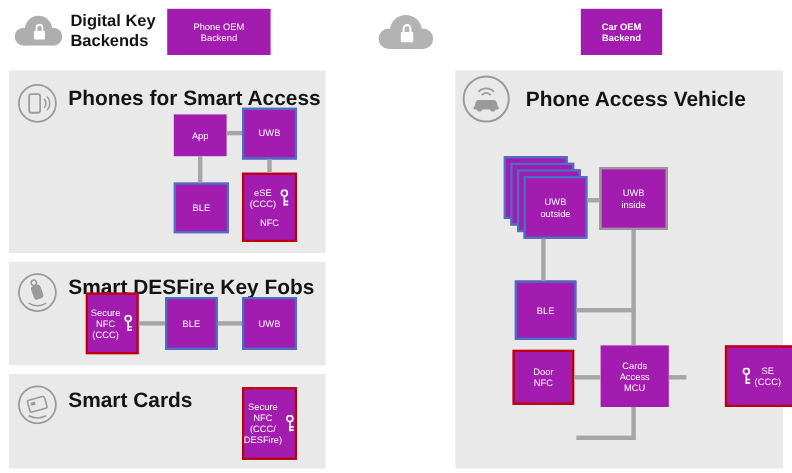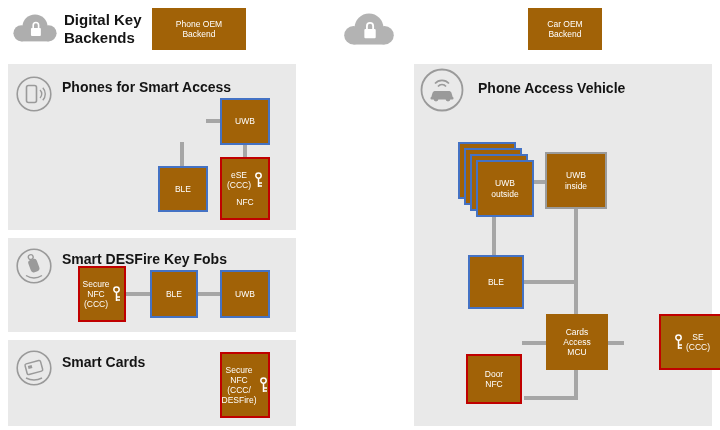--- a/index.html
+++ b/index.html
@@ -4,23 +4,23 @@
 <style>
   * { margin:0; padding:0; box-sizing:border-box; }
   html,body { background:#fff; }
   body { font-family:"Liberation Sans", sans-serif; }
   .stage { position:relative; width:720px; height:430px; background:#fff; overflow:hidden; }
 
   .panel { position:absolute; background:#e9e9e9; }
 
   .title { position:absolute; font-weight:bold; color:#141414; white-space:pre-line; }
   .hdr-title { font-size:15px; line-height:1.2; }
-  .panel-title { font-size:14px;text-align:right; }
-
-  .box { position:absolute; background:#a16207; color:#fff; font-size:8.5px; line-height:1.2;
+  .panel-title { font-size:19px;text-align:right; }
+
+  .box { position:absolute; background:#a21caf; color:#fff; font-size:8.5px; line-height:1.2;
          display:flex; flex-direction:column; align-items:center; justify-content:center;
          text-align:center; white-space:pre-line; }
   .b-blue { border:2px solid #4472c4; }
   .b-red  { border:2.5px solid #c00000; }
   .b-gray { border:2px solid #9b9b9b; }
 
   .row { display:flex; flex-direction:row; align-items:center; justify-content:flex-start; gap:3px; }
 
   .line { position:absolute; background:#a6a6a6; }
 
@@ -53,34 +53,35 @@
       <g fill="#b3b3b3">
         <circle cx="15" cy="27" r="9"></circle>
         <circle cx="30" cy="20" r="14"></circle>
         <circle cx="45" cy="27" r="9"></circle>
         <rect x="15" y="20" width="30" height="16"></rect>
       </g>
       <rect x="25.5" y="21" width="11" height="9" rx="1" fill="#fff"></rect>
       <path d="M28 21 v-3 a3 3 0 0 1 6 0 v3" fill="none" stroke="#fff" stroke-width="1.8"></path>
     </svg>
   </span>
-  <div class="box" style="left:528px; top:8px; width:74px; height:42px;">Car OEM
+  <div class="box" style="left:528px; top:8px; width:74px; height:42px;font-weight:bold;">Car OEM
 Backend</div>
 
   <div class="panel" style="left:8px; top:64px; width:288px; height:166px;"></div>
   <span class="icon" style="left:16px; top:76px;">
     <svg width="36" height="36" viewBox="0 0 36 36">
       <circle cx="18" cy="18" r="16.8" fill="none" stroke="#9a9a9a" stroke-width="1.6"></circle>
       <rect x="10.5" y="9.5" width="10" height="17" rx="2" fill="none" stroke="#9a9a9a" stroke-width="1.6"></rect>
       <path d="M24 14 a5.5 5.5 0 0 1 0 8" fill="none" stroke="#9a9a9a" stroke-width="1.4"></path>
       <path d="M26.8 11.8 a9 9 0 0 1 0 12.4" fill="none" stroke="#9a9a9a" stroke-width="1.4"></path>
     </svg>
   </span>
   <div class="title panel-title" style="left:62px; top:79px;">Phones for Smart Access</div>
 
+  <div class="box" style="left:158px; top:104px; width:48px; height:38px;">App</div>
   <div class="box b-blue" style="left:220px; top:98px; width:50px; height:47px;">UWB</div>
   <div class="box b-blue" style="left:158px; top:166px; width:50px; height:46px;">BLE</div>
   <div class="box b-red" style="left:220px; top:157px; width:50px; height:63px;">
     <div class="row">
       <span>eSE
 (CCC)</span>
       <svg width="9" height="16" viewBox="0 0 9 16">
         <circle cx="4.5" cy="3.6" r="2.7" fill="none" stroke="#fff" stroke-width="1.5"></circle>
         <line x1="4.5" y1="6.3" x2="4.5" y2="15" stroke="#fff" stroke-width="1.5"></line>
         <line x1="4.5" y1="11" x2="8" y2="11" stroke="#fff" stroke-width="1.5"></line>
@@ -170,21 +171,21 @@
 
   <div class="box b-blue" style="left:458px; top:142px; width:58px; height:57px;"></div>
   <div class="box b-blue" style="left:464px; top:148px; width:58px; height:57px;"></div>
   <div class="box b-blue" style="left:470px; top:154px; width:58px; height:57px;"></div>
   <div class="box b-blue" style="left:476px; top:160px; width:58px; height:57px;">UWB
 outside</div>
 
   <div class="box b-gray" style="left:545px; top:152px; width:62px; height:57px;">UWB
 inside</div>
   <div class="box b-blue" style="left:468px; top:255px; width:56px; height:54px;">BLE</div>
-  <div class="box b-red" style="left:466px; top:318px; width:56px; height:50px;margin-top:36px;">Door
+  <div class="box b-red" style="left:466px; top:318px; width:56px; height:50px;">Door
 NFC</div>
   <div class="box" style="left:546px; top:314px; width:62px; height:56px;">Cards
 Access
 MCU</div>
   <div class="box b-red" style="left:659px; top:314px; width:66px; height:56px;">
     <div class="row">
       <svg width="9" height="16" viewBox="0 0 9 16">
         <circle cx="4.5" cy="3.6" r="2.7" fill="none" stroke="#fff" stroke-width="1.5"></circle>
         <line x1="4.5" y1="6.3" x2="4.5" y2="15" stroke="#fff" stroke-width="1.5"></line>
         <line x1="4.5" y1="11" x2="8" y2="11" stroke="#fff" stroke-width="1.5"></line>

